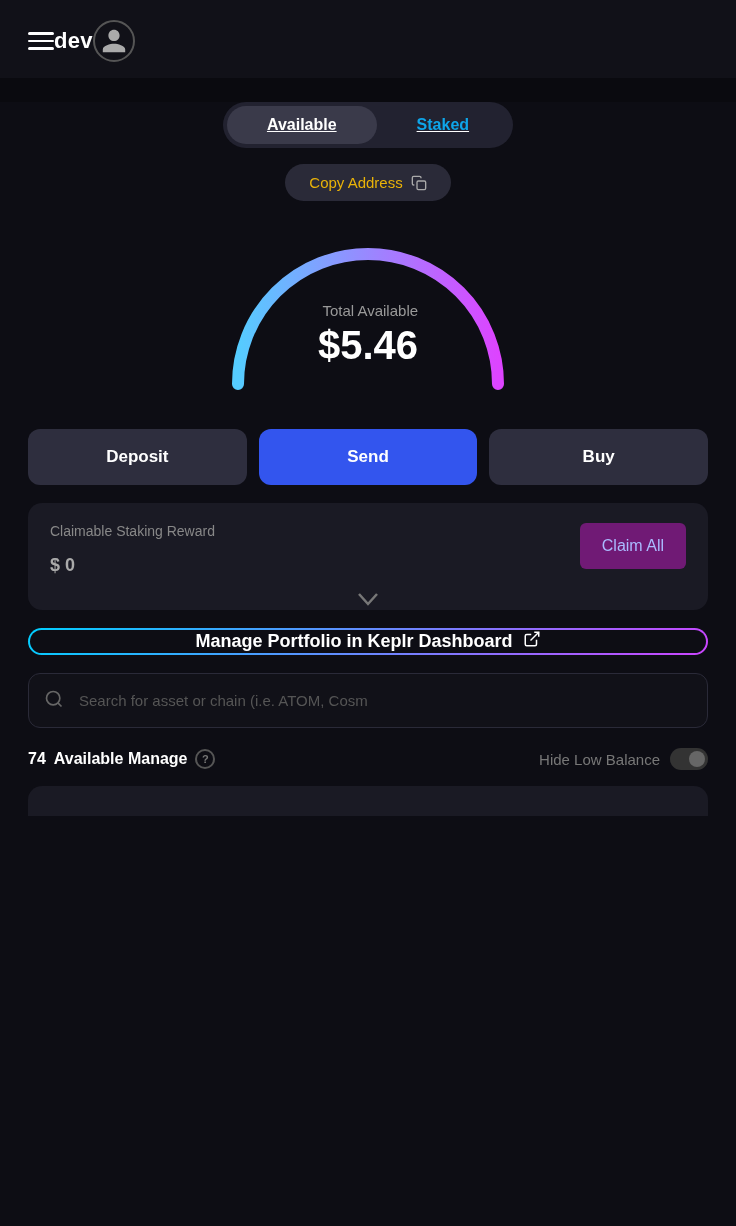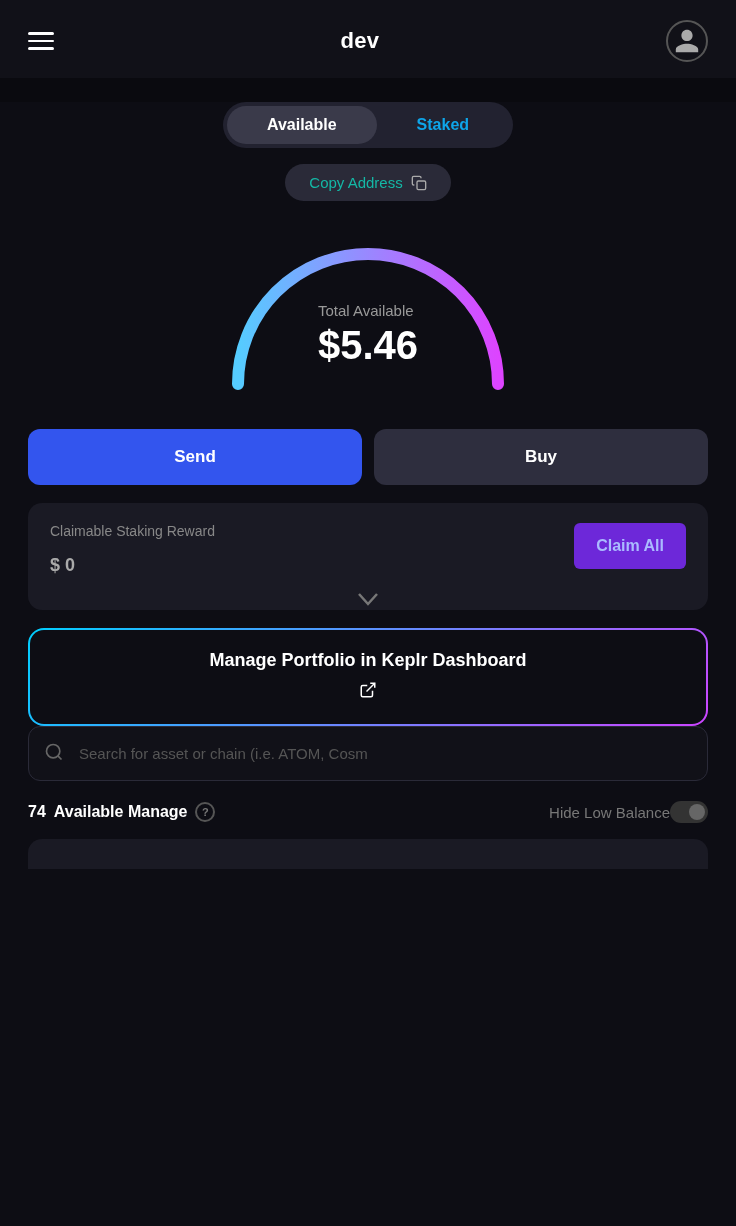--- a/index.html
+++ b/index.html
@@ -9,21 +9,21 @@
       background: #0a0a0f;
       font-family: -apple-system, BlinkMacSystemFont, 'Segoe UI', sans-serif;
       color: #fff;
       overflow-x: hidden;
     }
 
     
     .header {
       display: flex;
       align-items: center;
-      justify-content: space-between;
+      justify-content: flex-start;
       padding: 20px 28px 16px;
       background: #111118;
     }
     .hamburger-icon {
       display: flex;
       flex-direction: column;
       gap: 5px;
       cursor: pointer;
     }
     .hamburger-icon span {
@@ -60,20 +60,21 @@
 
     
     .tab-switcher {
       display: flex;
       align-items: center;
       background: #222230;
       border-radius: 999px;
       padding: 4px;
       width: fit-content;
       margin: 24px auto 0;
+      text-decoration: underline;
     }
     .tab-btn {
       padding: 10px 40px;
       border-radius: 999px;
       border: none;
       font-size: 16px;
       font-weight: 600;
       cursor: pointer;
       transition: background 0.2s;
     }
@@ -87,21 +88,21 @@
     }
 
     
     .copy-address-btn {
       display: flex;
       align-items: center;
       gap: 8px;
       background: #2a2a38;
       border: none;
       border-radius: 999px;
-      color: #14b8a6;
+      color: #eab308;
       font-size: 15px;
       padding: 10px 24px;
       margin: 16px auto 0;
       cursor: pointer;
       width: fit-content;
     }
     .copy-address-btn svg { width: 16px; height: 16px; }
 
     
     .gauge-container {
@@ -112,21 +113,21 @@
     }
     .gauge-container svg {
       width: 100%;
       height: 100%;
     }
     .gauge-text {
       position: absolute;
       top: 50%;
       left: 50%;
       transform: translate(-50%, -10%);
-      text-align: left;
+      text-align: right;
     }
     .gauge-label {
       font-size: 15px;
       color: #999;
       margin-bottom: 4px;
     }
     .gauge-value {
       font-size: 40px;
       font-weight: 800;
       color: #fff;
@@ -180,27 +181,27 @@
     .staking-value {
       font-size: 26px;
       font-weight: 700;
       color: #fff;
     }
     .staking-value span {
       font-size: 18px;
       color: #aaa;
     }
     .claim-all-btn {
-      background: #6d28d9;
+      background: #701a75;
       color: #aabbff;
       border: none;
       border-radius: 6px;
       padding: 14px 22px;
       font-size: 16px;
-      font-weight: 700;
+      font-weight: 400;
       cursor: pointer;
       white-space: nowrap;
     }
     .chevron-row {
       display: flex;
       justify-content: center;
       margin-top: 14px;
     }
     .chevron-down-icon svg {
       width: 22px;
@@ -214,41 +215,40 @@
       padding: 2px;
       border-radius: 16px;
       background: linear-gradient(135deg, #00cfff, #cc44ff);
     }
     .portfolio-btn-inner {
       display: flex;
       align-items: center;
       justify-content: center;
       gap: 10px;
       width: 100%;
-      padding: 20px;
       background: #0d0d14;
       border-radius: 14px;
       font-size: 18px;
       font-weight: 700;
       color: #fff;
       cursor: pointer;
       border: none;
-      flex-direction: column;
     }
     .external-link-icon svg {
       width: 18px;
       height: 18px;
       stroke: #fff;
       fill: none;
       stroke-width: 2;
     }
 
     
     .search-wrapper {
       position: relative;
+      margin-top: 18px;
     }
     .search-icon-wrap {
       position: absolute;
       left: 16px;
       top: 50%;
       transform: translateY(-50%);
     }
     .search-icon-wrap svg {
       width: 20px;
       height: 20px;
@@ -294,20 +294,21 @@
       display: flex;
       align-items: center;
       justify-content: center;
       font-size: 11px;
       color: #777;
       cursor: pointer;
     }
     .hide-low-balance {
       display: flex;
       align-items: center;
+      gap: 10px;
       font-size: 15px;
       color: #777;
     }
     .toggle {
       width: 38px;
       height: 22px;
       background: #333;
       border-radius: 999px;
       position: relative;
       cursor: pointer;
@@ -375,20 +376,21 @@
 
       <path d="M 30 175 A 130 130 0 0 1 290 175" fill="none" stroke="url(#arcGrad)" stroke-width="12" stroke-linecap="round"></path>
     </svg>
     <div class="gauge-text">
       <div class="gauge-label">Total Available</div>
       <div class="gauge-value">$5.46</div>
     </div>
   </div>
 
   <div class="action-buttons">
+    <button class="action-btn deposit">Deposit</button>
     <button class="action-btn send">Send</button>
     <button class="action-btn buy">Buy</button>
   </div>
 
   <div class="staking-card">
     <div class="staking-header">
       <div>
         <div class="staking-label">Claimable Staking Reward</div>
         <div class="staking-value">
           <span>$ 0</span>

